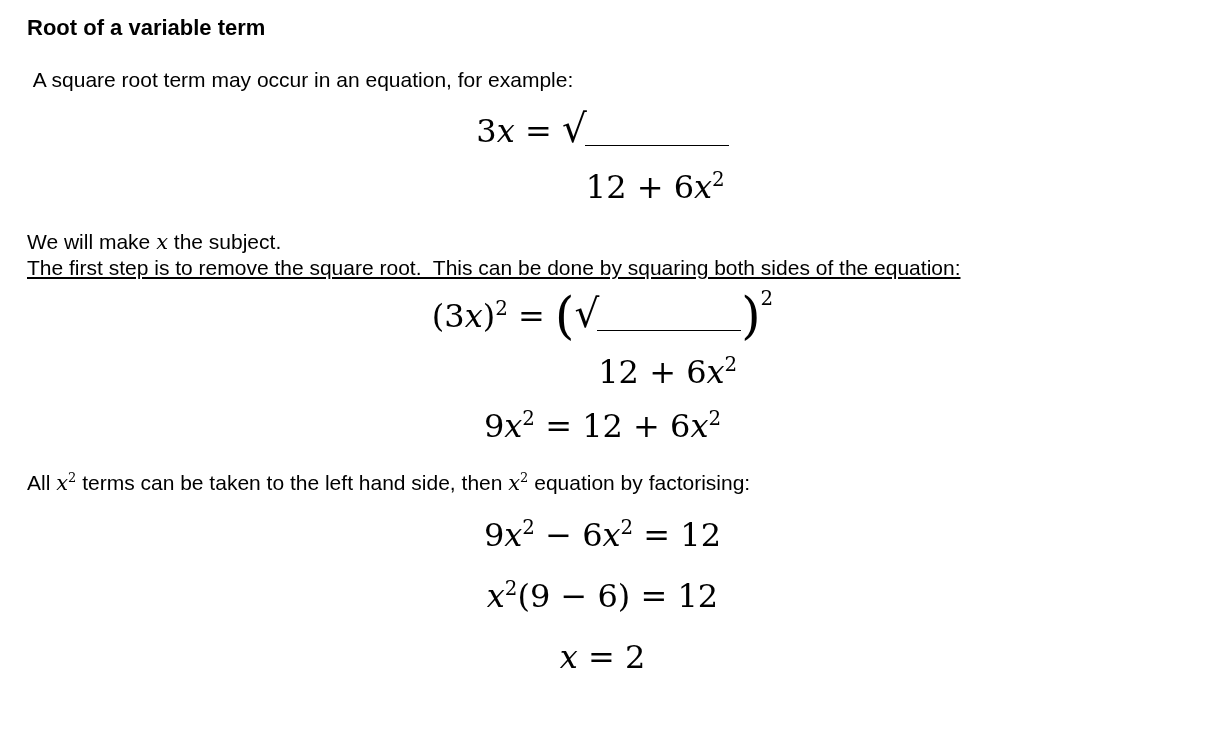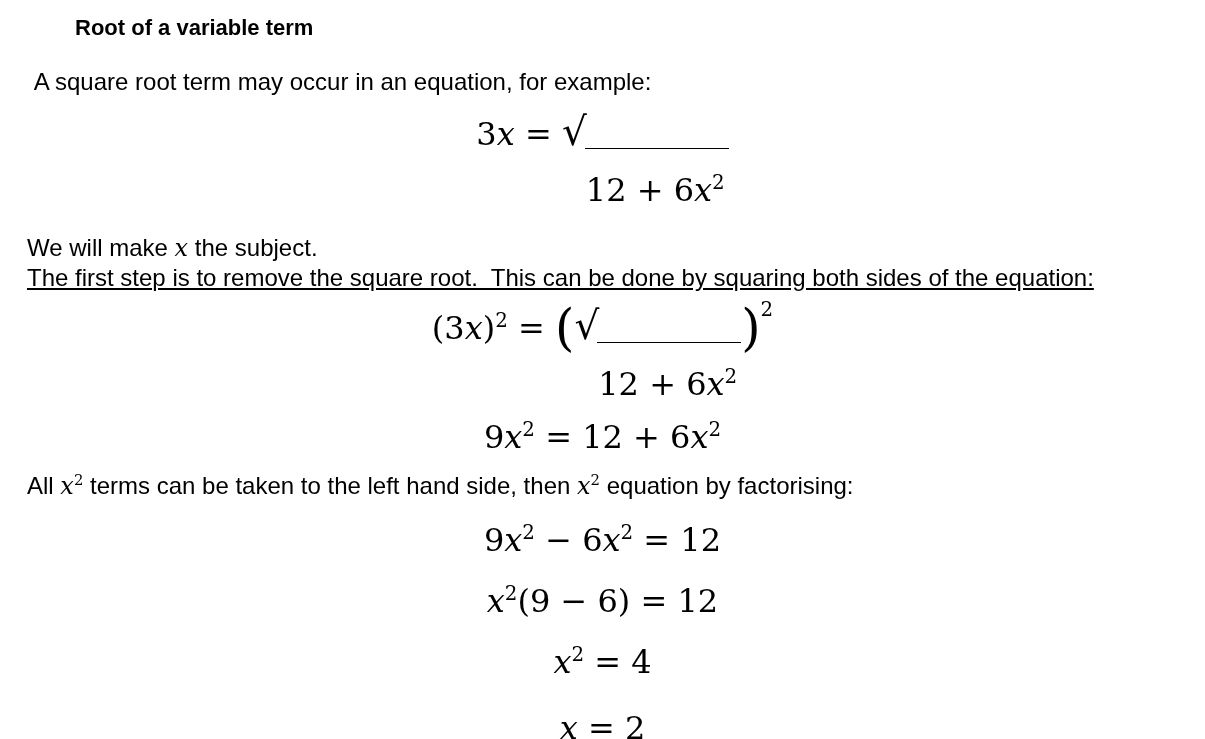--- a/index.html
+++ b/index.html
@@ -15,21 +15,21 @@
     padding: 15px 27px 10px 27px;
     overflow: hidden;
   }
   .title {
     font-size: 22px;
     font-weight: 700;
     line-height: 1.2;
     margin-bottom: 26px;
   }
   .para {
-    font-size: 24px;
+    font-size: 21px;
     line-height: 1.25;
     white-space: pre-wrap;
   }
   .math {
     font-family: "DejaVu Serif", serif;
     font-size: 32px;
     line-height: 1.35;
     text-align: center;
     white-space: nowrap;
   }
@@ -76,45 +76,44 @@
     padding: 20px 4px 0 1px;
     margin-left: -2px;
     margin-top: 35px;
   }
 </style>
 </head>
 <body>
 
 <div class="doc">
 
-  <div class="title" style="margin-bottom:26px;margin-left:48px;">Root of a variable term</div>
+  <div class="title" style="margin-bottom:26px;">Root of a variable term</div>
 
   <p class="para" style="margin-bottom:16px;"> A square root term may occur in an equation, for example:</p>
 
   <div class="math" style="margin-bottom:20px;"><span>3</span><span class="it">x</span><span> = </span><span class="sqrt">
         <span class="rad">√</span>
         <span class="radicand"><span>12 + 6</span><span class="it">x</span><span class="sup">2</span></span>
       </span></div>
 
   <p class="para" style=""><span>We will make </span><span class="it">x</span><span> the subject.</span></p>
 
   <p class="para" style="margin-bottom:14px;text-decoration:underline;">The first step is to remove the square root.  This can be done by squaring both sides of the equation:</p>
 
   <div class="math" style="margin-bottom:10px;"><span>(3</span><span class="it">x</span><span>)</span><span class="sup">2</span><span> = </span><span class="big">(</span><span class="sqrt">
         <span class="rad">√</span>
         <span class="radicand"><span>12 + 6</span><span class="it">x</span><span class="sup">2</span></span>
       </span><span class="big">)</span><span class="sup2">2</span></div>
 
-  <div class="math" style="margin-bottom:12px;"><span>9</span><span class="it">x</span><span class="sup">2</span><span> = 12 + 6</span><span class="it">x</span><span class="sup">2</span></div>
+  <div class="math" style="margin-bottom:22px;"><span>9</span><span class="it">x</span><span class="sup">2</span><span> = 12 + 6</span><span class="it">x</span><span class="sup">2</span></div>
 
   <p class="para" style="margin-bottom:18px;"><span>All </span><span class="it">x</span><span class="sup">2</span><span> terms can be taken to the left hand side, then </span><span class="it">x</span><span class="sup">2</span><span> equation by factorising:</span></p>
 
   <div class="math" style="margin-bottom:18px;"><span>9</span><span class="it">x</span><span class="sup">2</span><span> − 6</span><span class="it">x</span><span class="sup">2</span><span> = 12</span></div>
 
   <div class="math" style="margin-bottom:18px;"><span class="it">x</span><span class="sup">2</span><span>(9 − 6) = 12</span></div>
 
 
 
-  <div class="math" style="margin-bottom:22px;"><span class="it">x</span><span class="sup">2</span><span> = 4</span></div>
 
   <div class="math"><span class="it">x</span><span> = 2</span></div>
 
 </div>
 
 </body></html>

